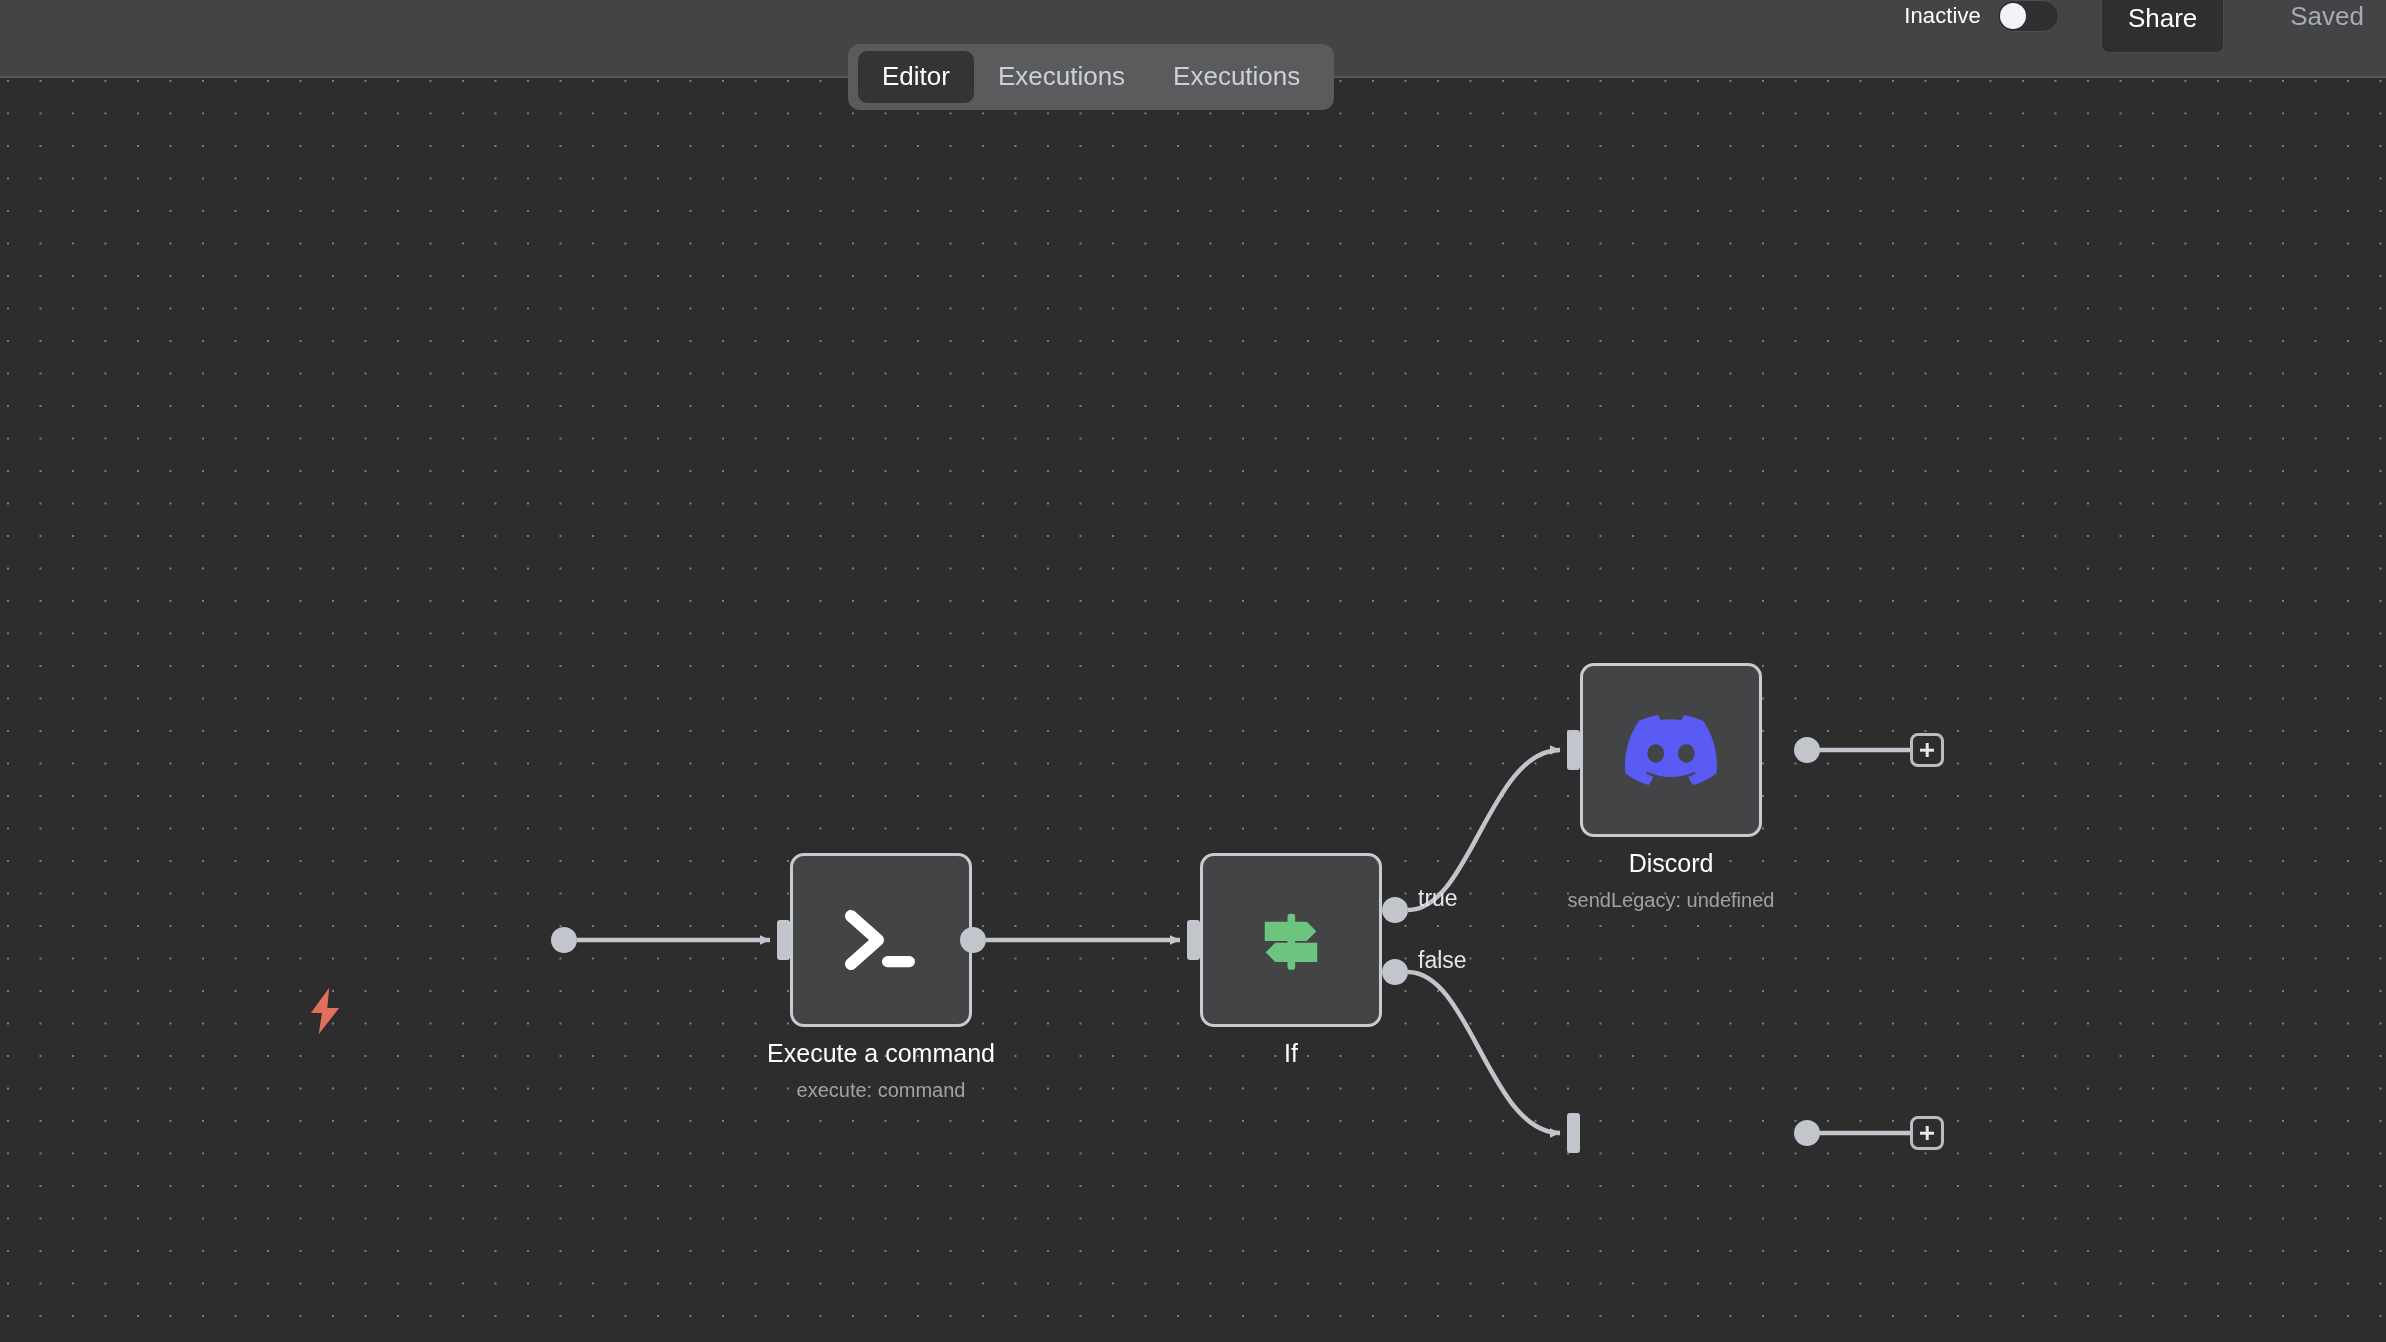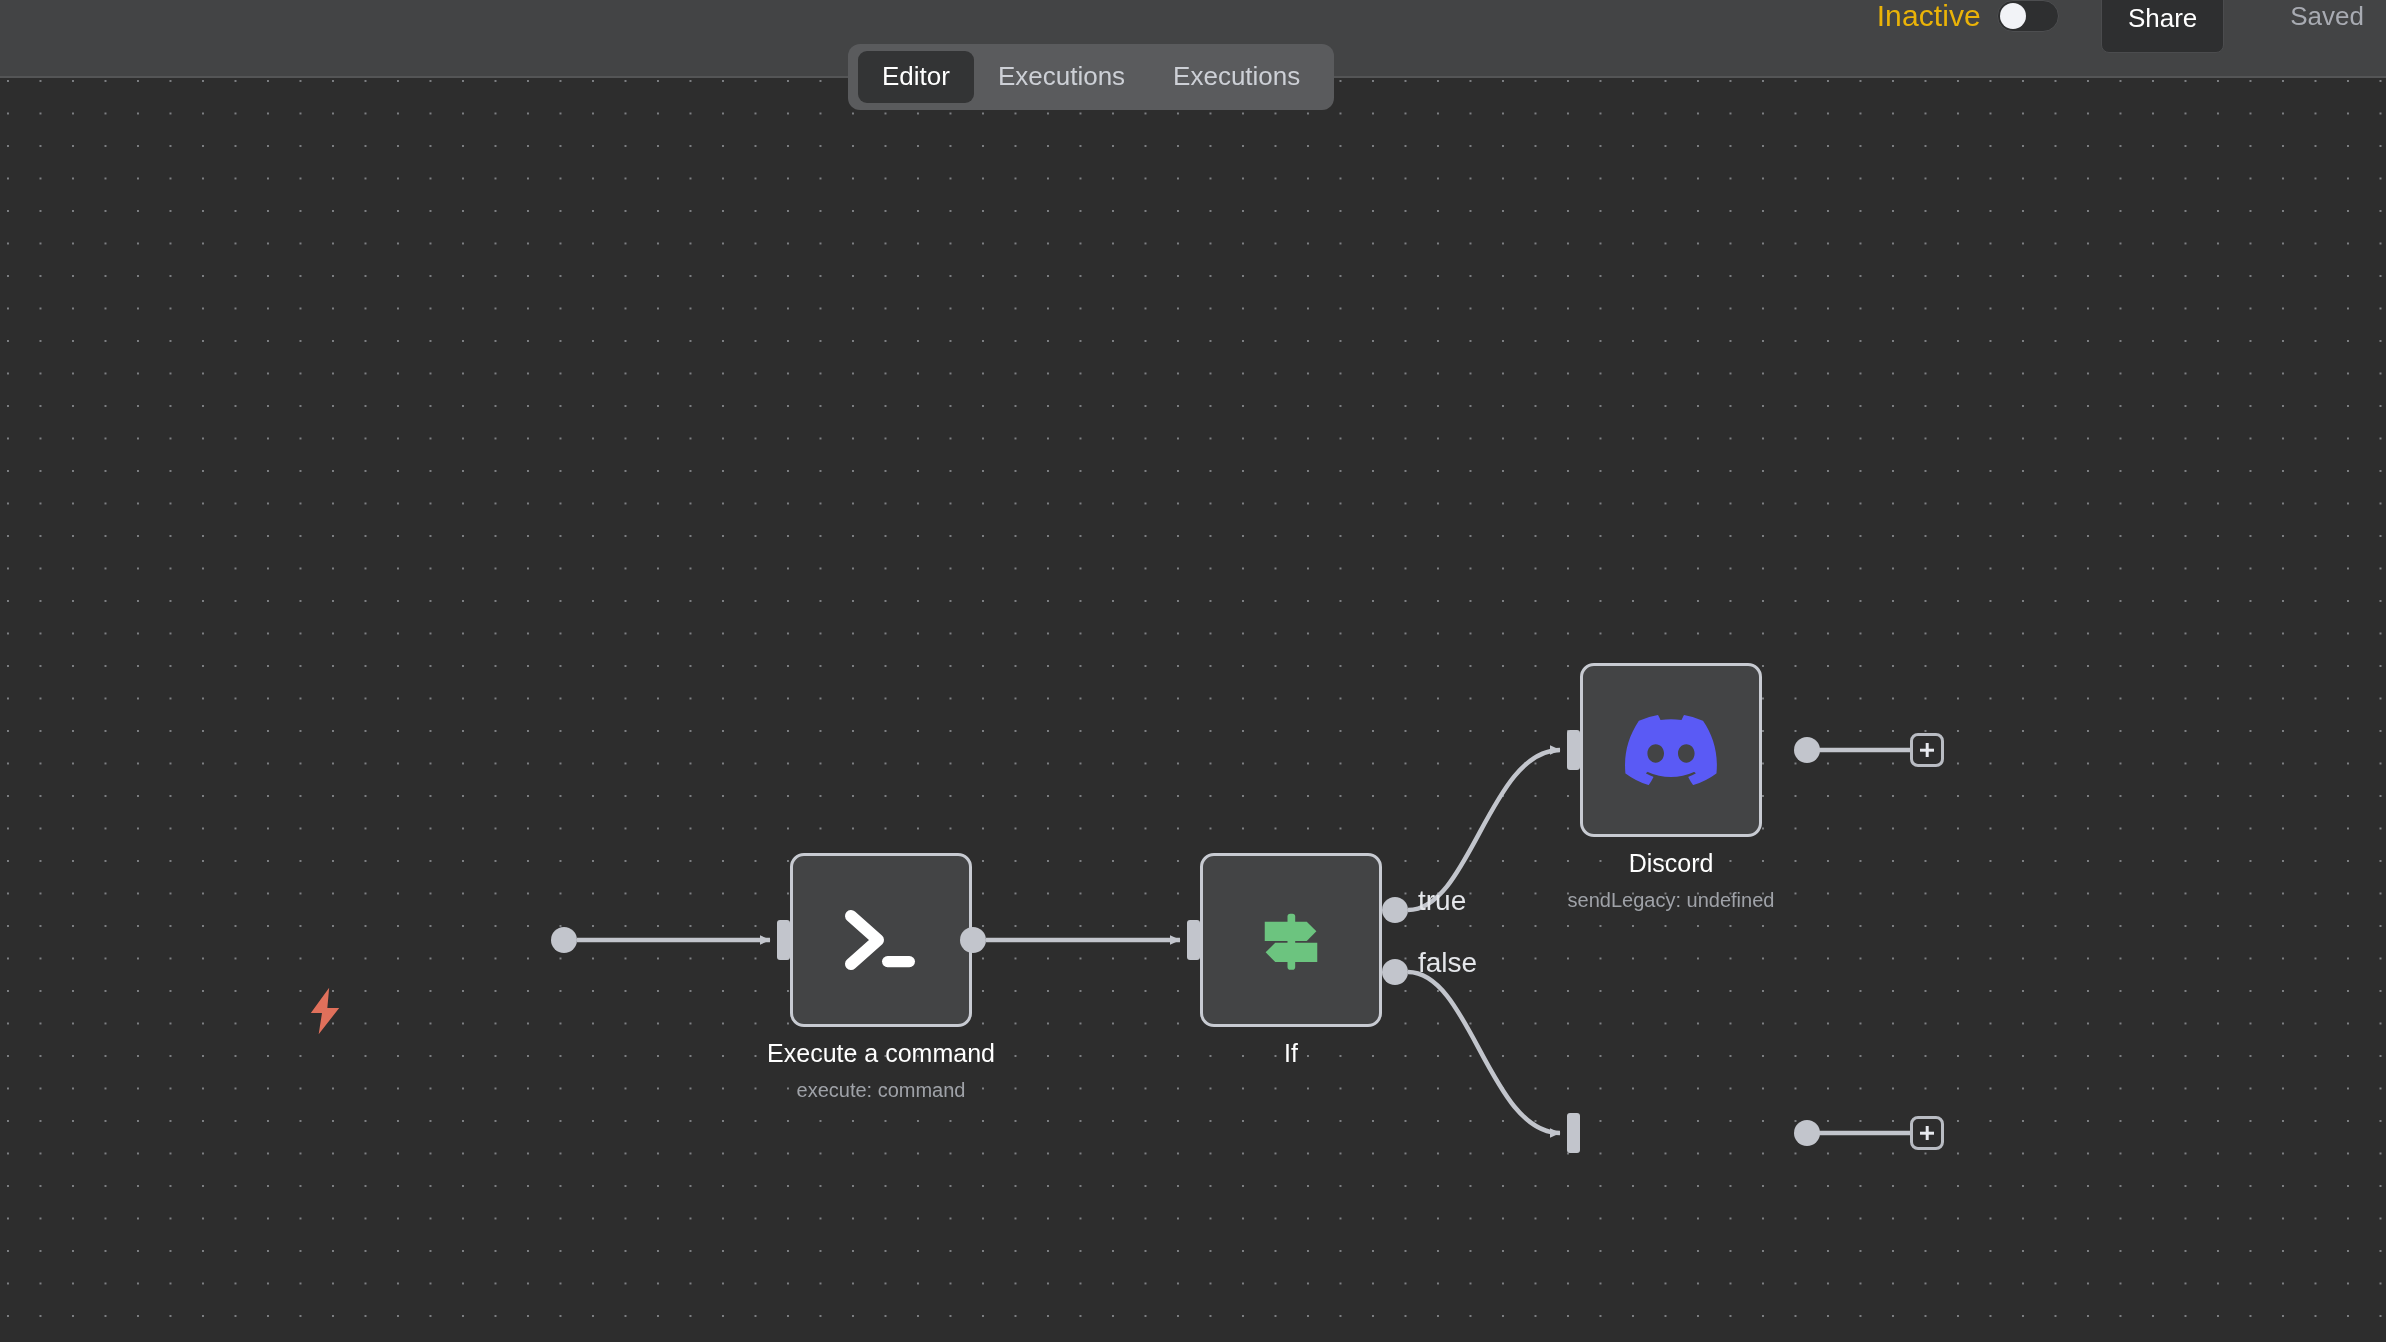--- a/index.html
+++ b/index.html
@@ -44,22 +44,22 @@
 
   .inactive-group {
     display: flex;
     align-items: center;
     gap: 16px;
     margin-right: 42px;
     margin-top: -46px;
   }
 
   .inactive-label {
-    color: #eab308;
-    font-size: 30px;
+    color: #ffffff;
+    font-size: 22px;
     letter-spacing: 0.1px;
   }
 
   .toggle-switch {
     width: 62px;
     height: 32px;
     border-radius: 16px;
     background: #2e2f30;
     border: 1px solid #4d4e50;
     position: relative;
@@ -202,21 +202,21 @@
     width: 13px;
     height: 40px;
     border-radius: 3px;
     background: #c2c5cc;
     z-index: 14;
   }
 
   .port-label {
     position: absolute;
     color: #e4e6ea;
-    font-size: 28px;
+    font-size: 23px;
     white-space: nowrap;
     z-index: 15;
   }
 
   .plus-btn {
     position: absolute;
     width: 34px;
     height: 34px;
     border: 3px solid #b9bcc3;
     border-radius: 8px;

